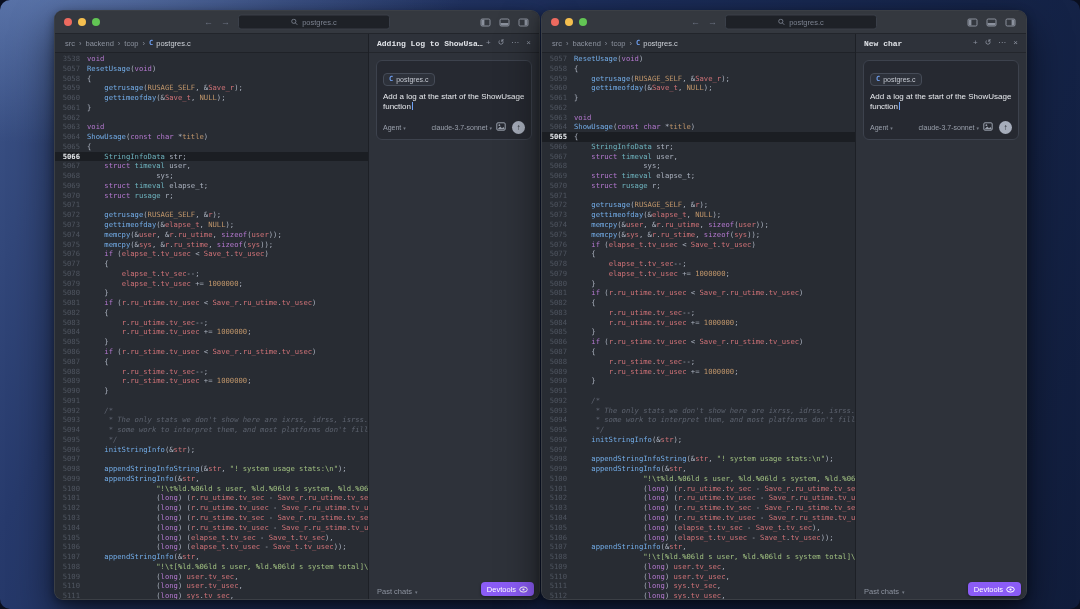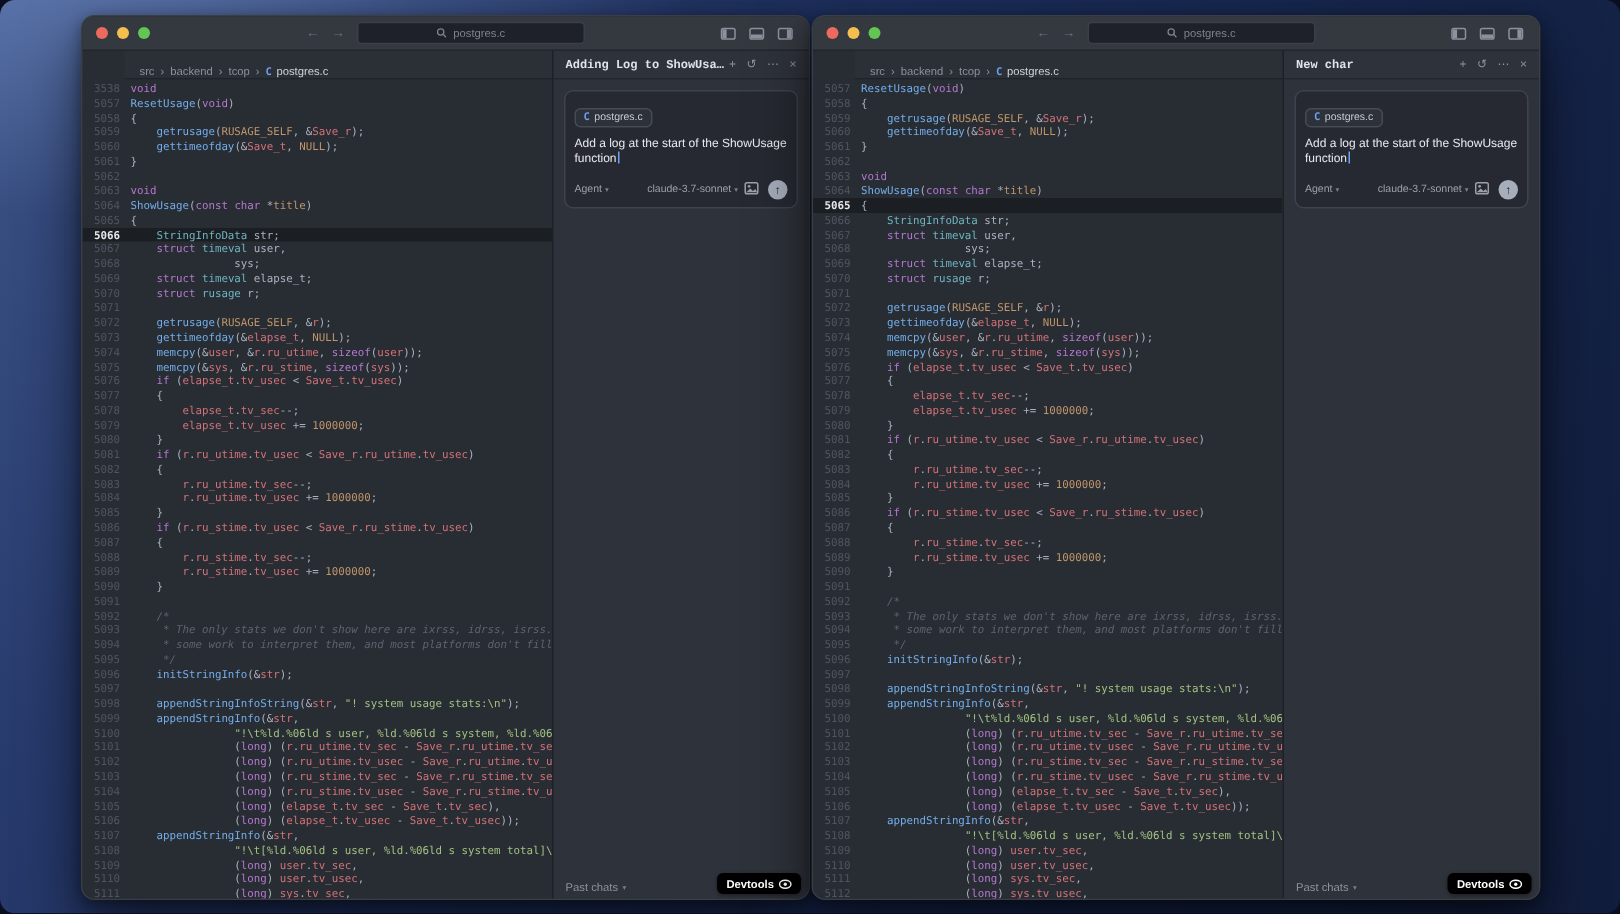--- a/index.html
+++ b/index.html
@@ -17,22 +17,22 @@
   .light{width:8px;height:8px;border-radius:50%;}
   .red{background:#ed6a5f}.yellow{background:#f5bf4f}.green{background:#62c554}
   .tb-center{position:absolute;left:50%;top:50%;transform:translate(-50%,-50%);display:flex;align-items:center;gap:8px;}
   .nav-arrow{color:#6b7280;font-size:9px;line-height:1;}
   .search-pill{width:150px;height:13px;background:#1e2127;border:1px solid #3a3f49;border-radius:3px;
     display:flex;align-items:center;justify-content:center;gap:4px;color:#7c8290;font-size:7.5px;}
   .tb-right{margin-left:auto;display:flex;gap:8px;padding-right:10px;align-items:center;}
   .tb-icon{display:inline-flex;}
   .window-body{display:flex;height:566px;}
   .editor-col{flex:1;display:flex;flex-direction:column;min-width:0;}
-  .breadcrumbbar{height:18px;background:#2b2f36;border-bottom:1px solid #1f2228;display:flex;align-items:flex-end;gap:4px;
-    padding-left:10px;font-size:7.5px;color:#8b919d;flex-shrink:0;margin-left:28px;}
+  .breadcrumbbar{height:18px;background:#2b2f36;border-bottom:1px solid #1f2228;display:flex;align-items:center;gap:4px;
+    padding-left:10px;font-size:7.5px;color:#8b919d;flex-shrink:0;}
   .bc-file{color:#ced2d9;display:inline-flex;align-items:center;gap:3px;}
   .cicon{color:#6f9ff0;font-weight:bold;font-size:7px;font-family:"DejaVu Sans Mono",monospace;}
   .code-area{flex:1;overflow:hidden;background:#282c33;padding-top:1px;}
   .cl{display:flex;height:9.78px;line-height:9.78px;font-family:"DejaVu Sans Mono",monospace;font-size:7.2px;white-space:pre;}
   .ln{width:25px;text-align:right;padding-right:7px;color:#4f5560;flex-shrink:0;}
   .cl.active{background:rgba(0,0,0,.3);}
   .cl.active .ln{color:#e4e7eb;font-weight:bold;}
   .tk-k{color:#b478cf}.tk-f{color:#73ade9}.tk-t{color:#6eb4bf}.tk-v{color:#d07277}
   .tk-c{color:#bf956a}.tk-s{color:#a1c181}.tk-m{color:#5d636f;font-style:italic}.tk-p{color:#abb2bf}
   .panel{width:170px;flex-shrink:0;border-left:1px solid #1d2026;background:#2e323a;display:flex;flex-direction:column;position:relative;}
@@ -45,21 +45,21 @@
     padding:1.5px 5px;font-size:7px;color:#c6cad2;}
   .msg{margin-top:6px;font-size:8px;color:#e8eaee;line-height:1.25;}
   .caret{display:inline-block;width:1px;height:8px;background:#6ea2f7;vertical-align:-1px;margin-left:1px;}
   .agent-row{display:flex;align-items:center;margin-top:9px;gap:4px;font-size:7px;color:#9aa0ac;}
   .agent-row .spacer{flex:1;}
   .chev{font-size:5px;color:#777d89;}
   .send-btn{width:13px;height:13px;border-radius:50%;background:#a6adbb;color:#23262d;display:inline-flex;
     align-items:center;justify-content:center;font-size:8px;font-weight:bold;margin-left:2px;flex-shrink:0;}
   .panel-footer{position:absolute;bottom:4px;left:8px;right:5px;display:flex;align-items:flex-end;justify-content:space-between;}
   .past-chats{font-size:7.5px;color:#8d93a0;display:inline-flex;align-items:center;gap:3px;}
-  .devtools{background:#000000;color:#fff;font-size:7.5px;font-weight:bold;border-radius:4px;padding:2.5px 6px;
+  .devtools{background:#8b5cf6;color:#fff;font-size:7.5px;font-weight:normal;border-radius:4px;padding:2.5px 6px;
     display:inline-flex;gap:3px;align-items:center;box-shadow:0 1px 3px rgba(0,0,0,.4);}
 </style>
 </head>
 <body>
 
 <div class="desktop">
 
   <div class="window" id="win0">
     <div class="titlebar">
       <div class="lights">

